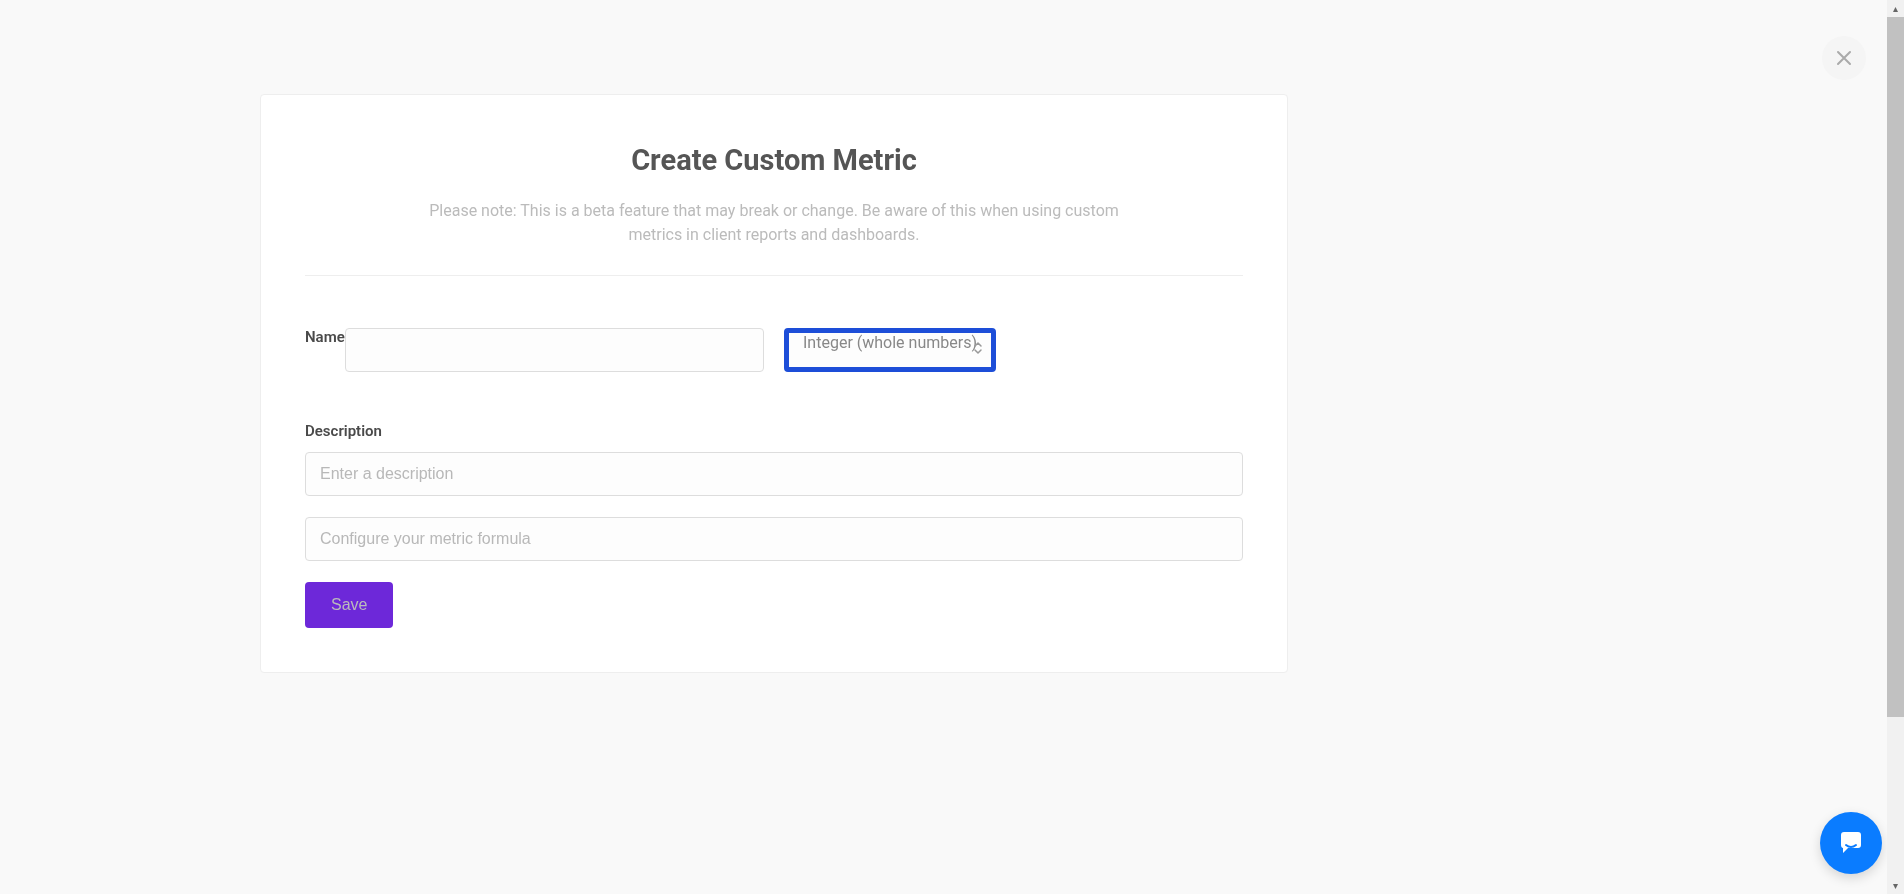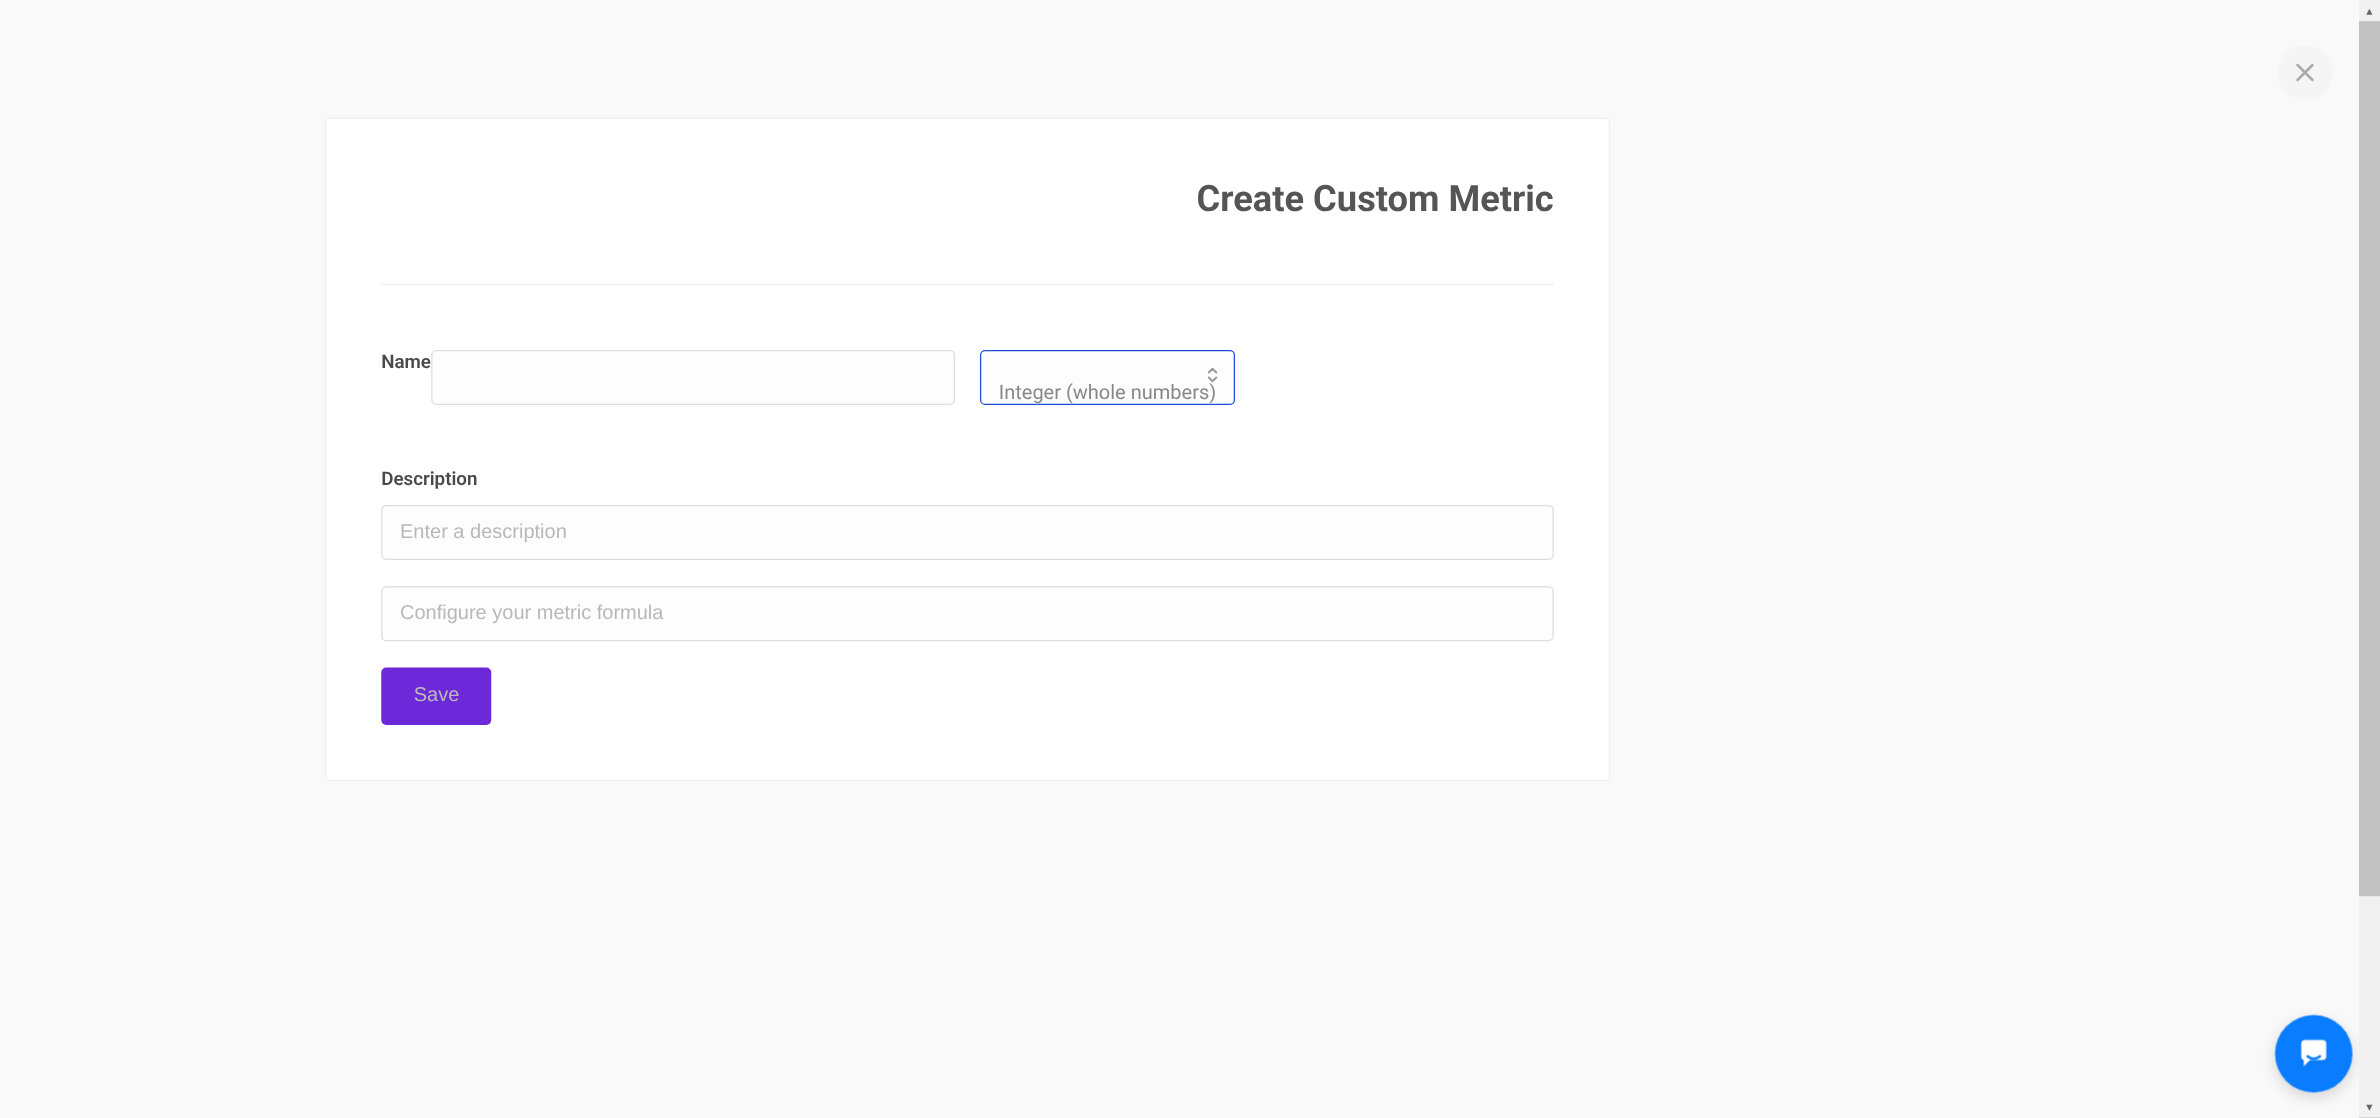--- a/index.html
+++ b/index.html
@@ -50,21 +50,21 @@
       top: 94px;
       left: 260px;
       width: 1028px;
       background: #ffffff;
       border: 1px solid #eeeeee;
       border-radius: 4px;
       padding: 48px 44px 44px 44px;
     }
     
     .modal-header {
-      text-align: right;
+      text-align: center;
       padding-bottom: 28px;
       border-bottom: 1px solid #eeeeee;
       margin-bottom: 52px;
     }
     
     .modal-title {
       font-size: 29px;
       font-weight: 700;
       color: #555555;
       margin-bottom: 22px;
@@ -116,24 +116,24 @@
       position: relative;
     }
     
     .select-display {
       width: 100%;
       height: 44px;
       padding: 0 14px;
       font-size: 16px;
       color: #888888;
       background: #fdfdfd;
-      border: 1px solid #1d4ed8;
-      border-radius: 4px;
-      display: flex;
-      align-items: flex-end;
+      border: 5px solid #1d4ed8;
+      border-radius: 4px;
+      display: flex;
+      align-items: flex-start;
       cursor: pointer;
     }
     
     .select-arrows {
       position: absolute;
       right: 12px;
       top: 50%;
       transform: translateY(-50%);
       pointer-events: none;
     }
@@ -223,20 +223,21 @@
   <button class="close-button">
     <svg viewBox="0 0 24 24" fill="none">
       <path d="M6 6 L18 18 M18 6 L6 18" stroke-linecap="round"></path>
     </svg>
   </button>
 
   <div class="modal-card">
     
     <div class="modal-header">
       <h1 class="modal-title">Create Custom Metric</h1>
+      <p class="modal-subtitle">Please note: This is a beta feature that may break or change. Be aware of this when using custom metrics in client reports and dashboards.</p>
     </div>
     
     <div class="form-row">
       <div class="form-group">
         <label class="form-label">Name</label>
         <input type="text" class="form-input" value="" style="">
       </div>
       <div class="form-group">
         <div class="select-wrapper">
           <div class="select-display">

